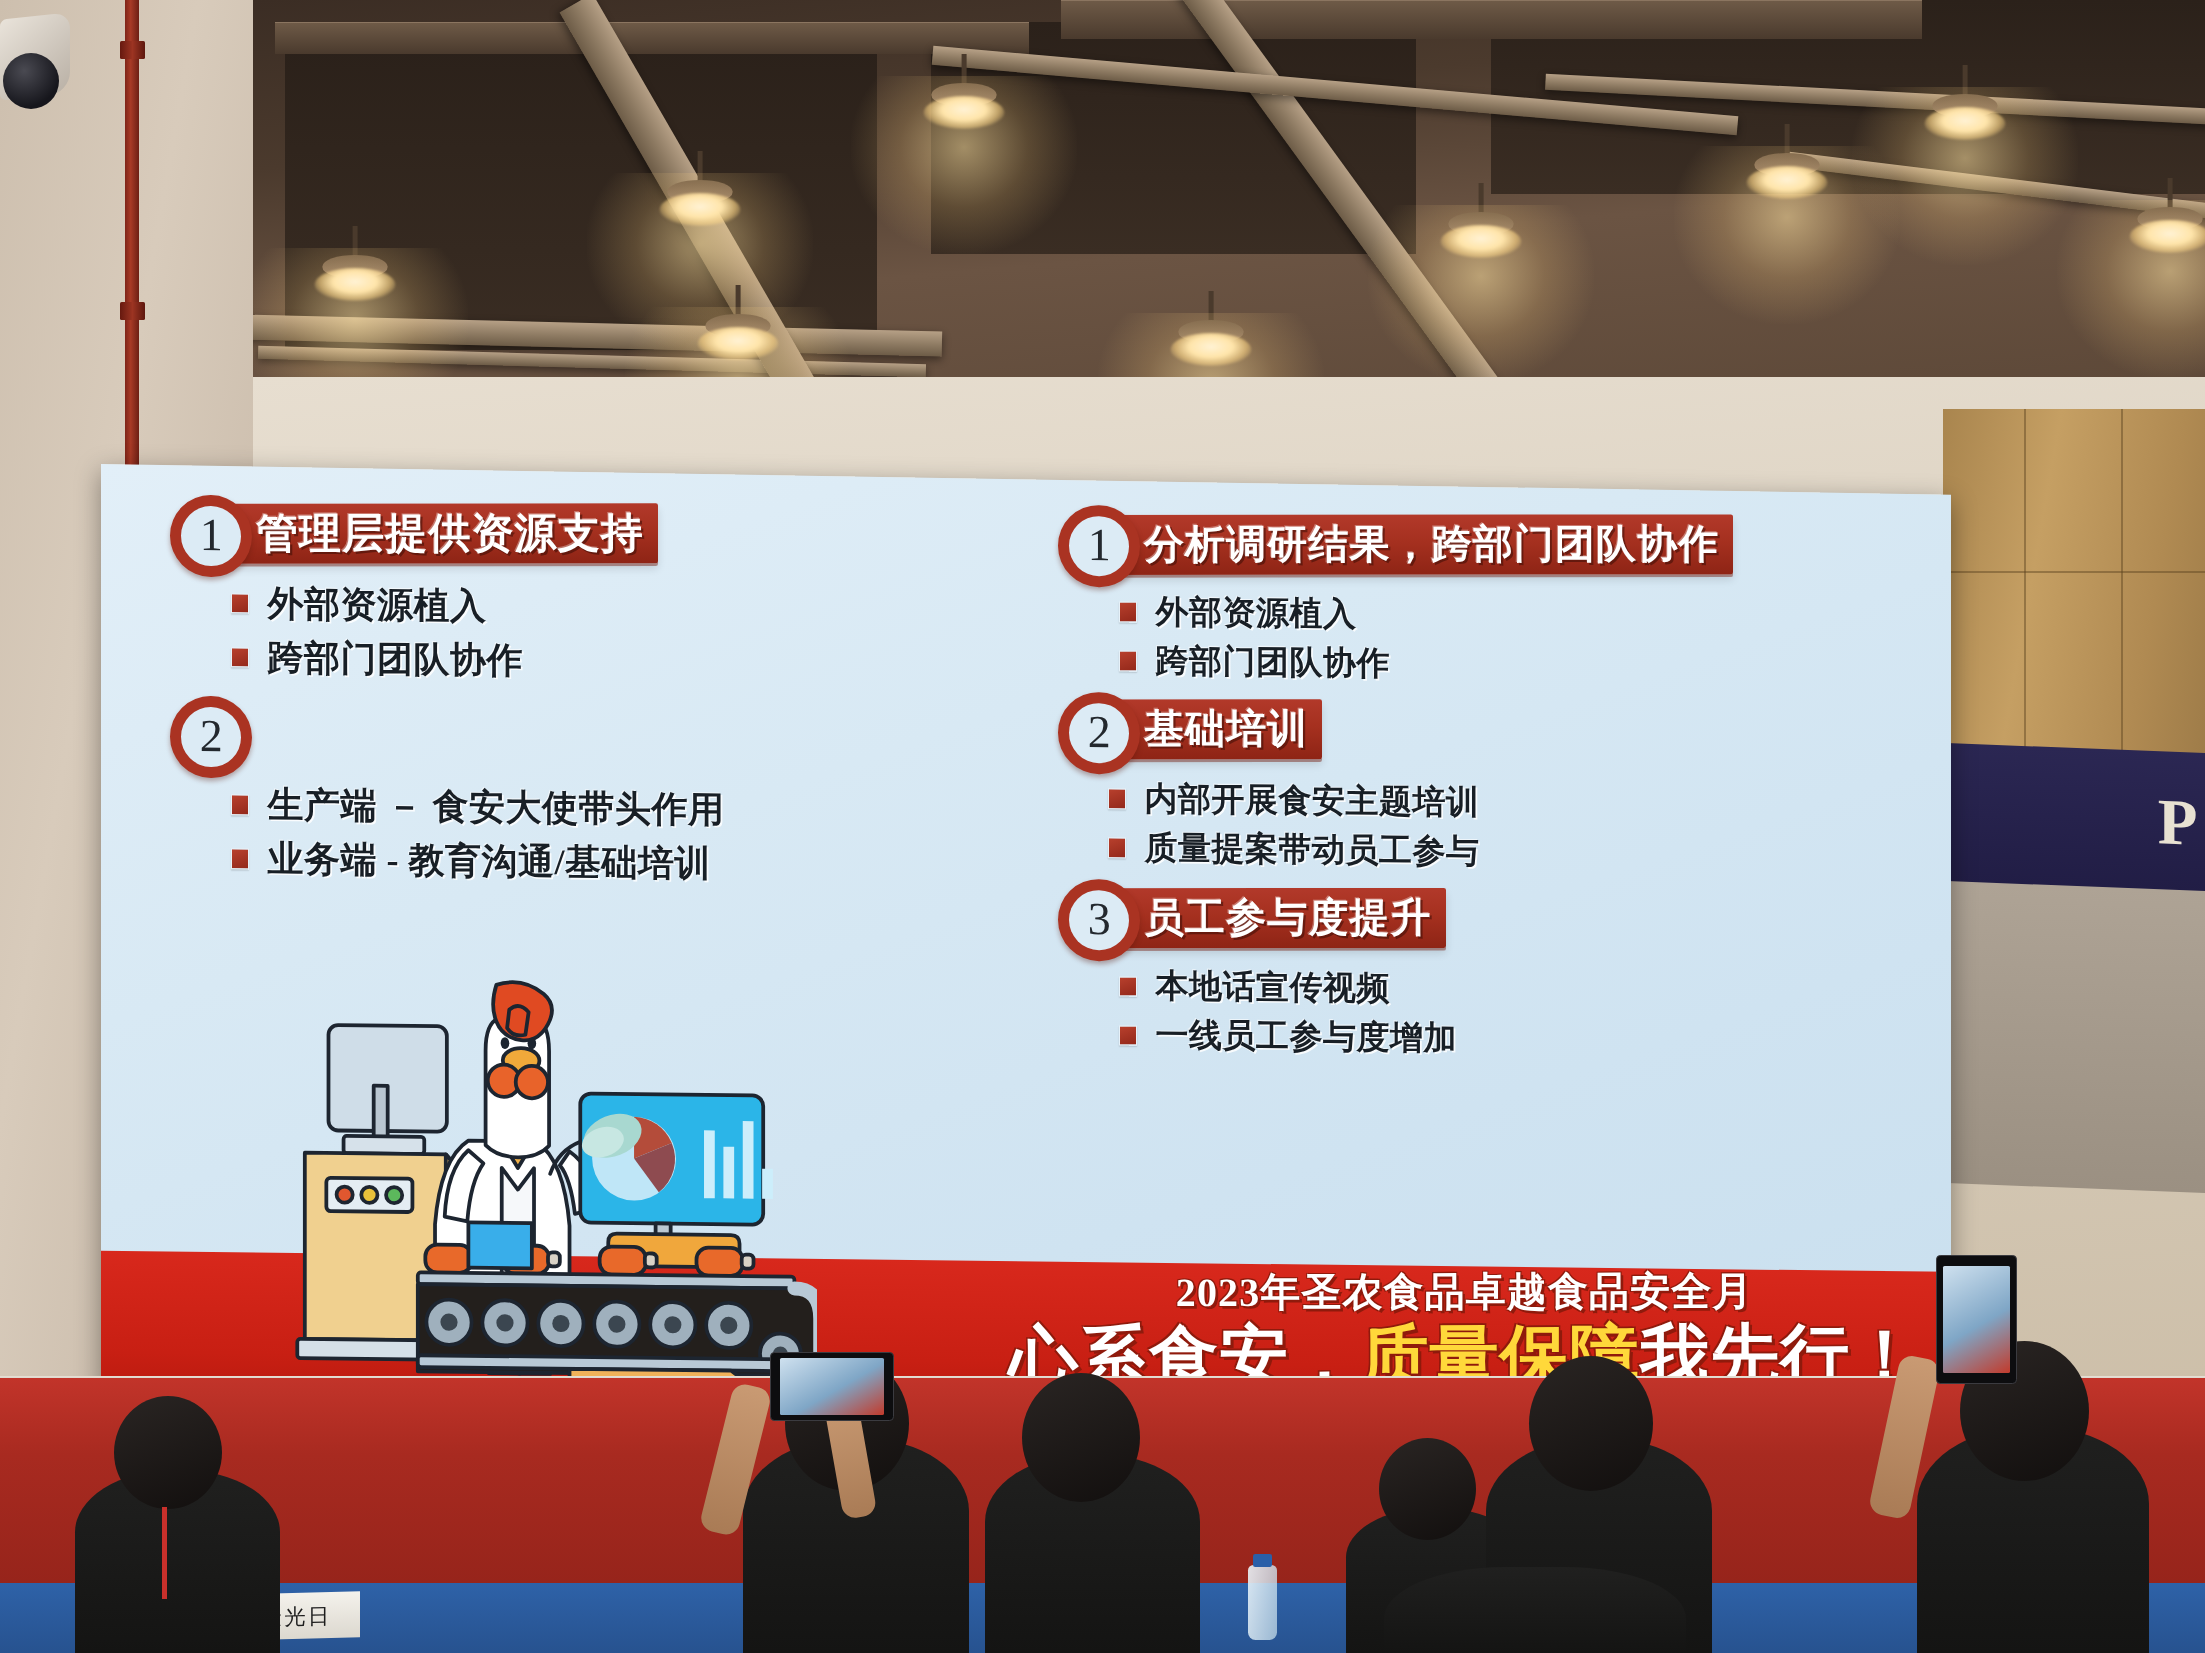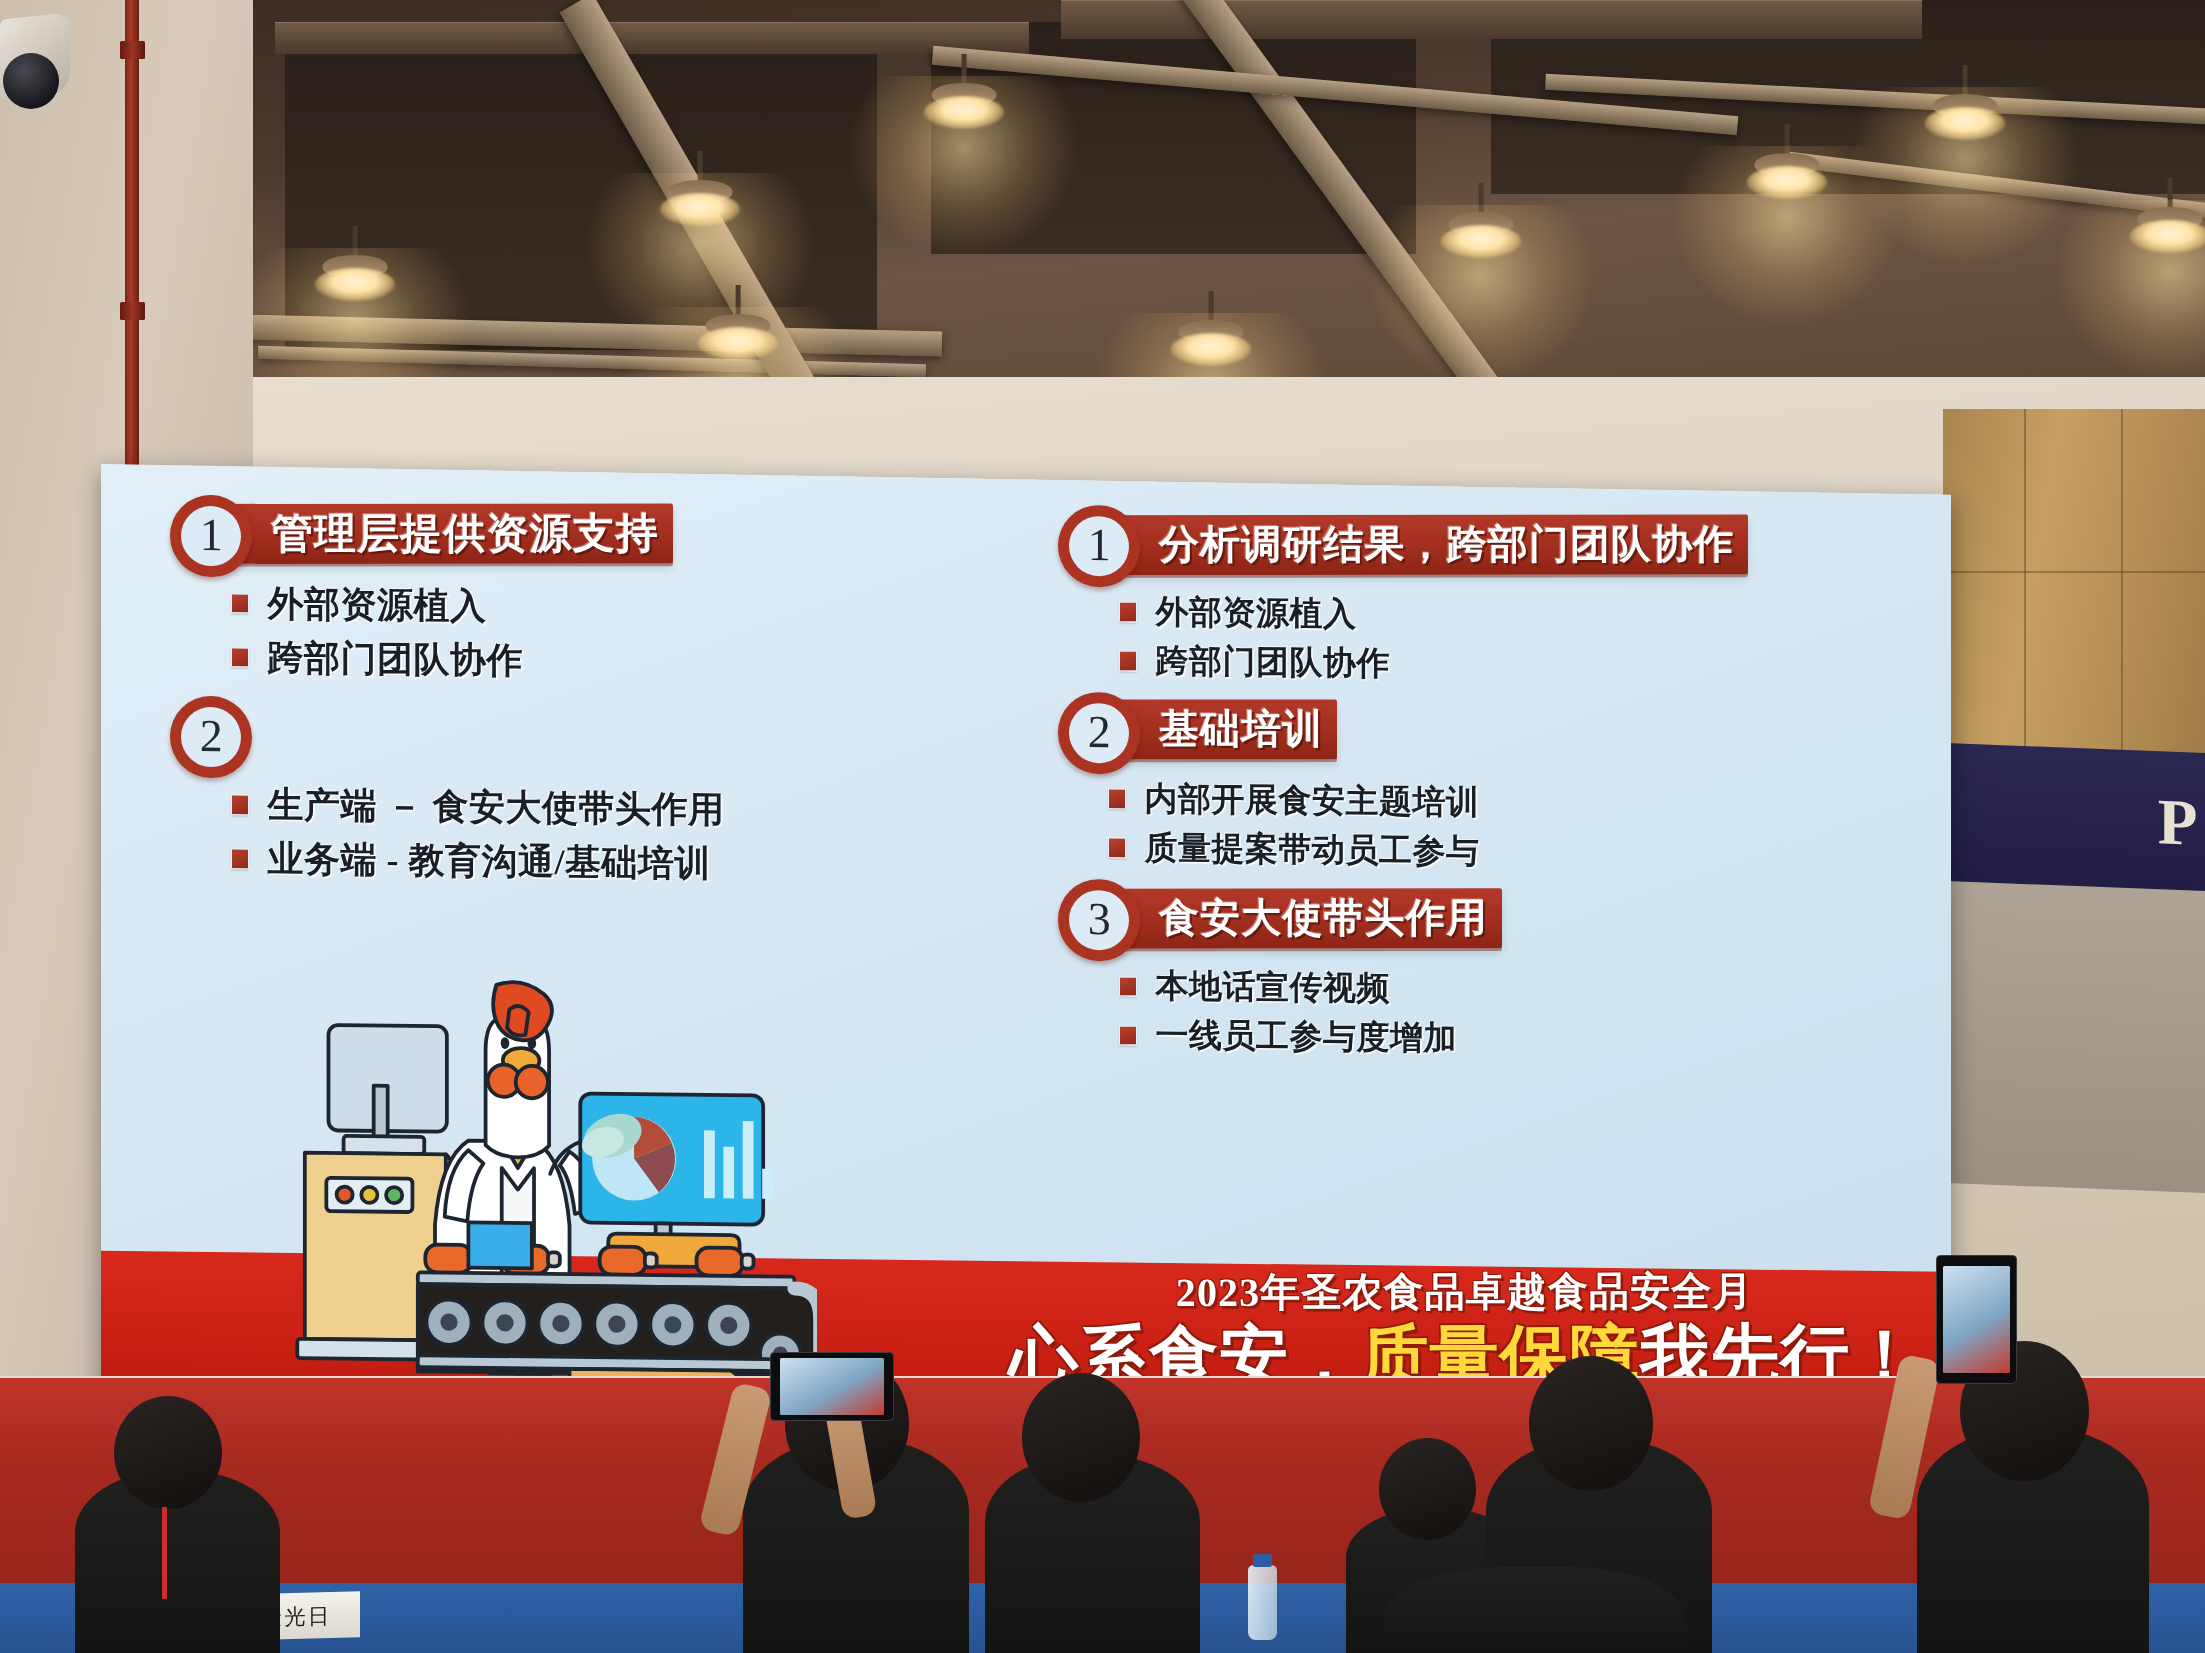--- a/index.html
+++ b/index.html
@@ -129,21 +129,21 @@
 
   
   .col { position:absolute; top:29px; }
   .col-left  { left: 65px;  width: 775px; }
   .col-right { left: 953px; width: 743px; }
 
   .section { position: relative; margin-bottom: 18.3px; }
 
   .bar-wrap { position: relative; height: 71px; }
   .bar {
-    position:absolute; left: 45px; top: 2.2px; height: 60px;
+    position:absolute; left: 30px; top: 2.2px; height: 60px;
     background: linear-gradient(180deg,#b2392a 0%, #a5301f 46%, #8e2415 100%);
     border-radius: 2.2px 2.2px 2.2px 2.2px;
     box-shadow: 0 2.7px 0 rgba(120,32,18,.45), 0 5.4px 8.6px rgba(0,0,0,.12);
     display:flex; align-items:center;
     padding-left: 60px; padding-right: 14px;
     transform: skewY(-0.7deg);
   }
   .bar-title {
     font-family: "Liberation Serif", serif;
     font-weight: 700;
@@ -451,21 +451,21 @@
             <div class="bullet">
               <span class="sq"></span>
               <span class="btxt">质量提案带动员工参与</span>
             </div>
           </div>
         </div>
 
         <div class="section" style="margin-top:5.4px;">
           <div class="bar-wrap">
             <div class="bar">
-              <span class="bar-title">食安大使带头作用</span>
+              <span class="bar-title">员工参与度提升</span>
             </div>
             <div class="badge">
               <div class="badge-hole">
                 <span class="badge-num">3</span>
               </div>
             </div>
           </div>
           <div class="bullets">
             <div class="bullet">
               <span class="sq"></span>

